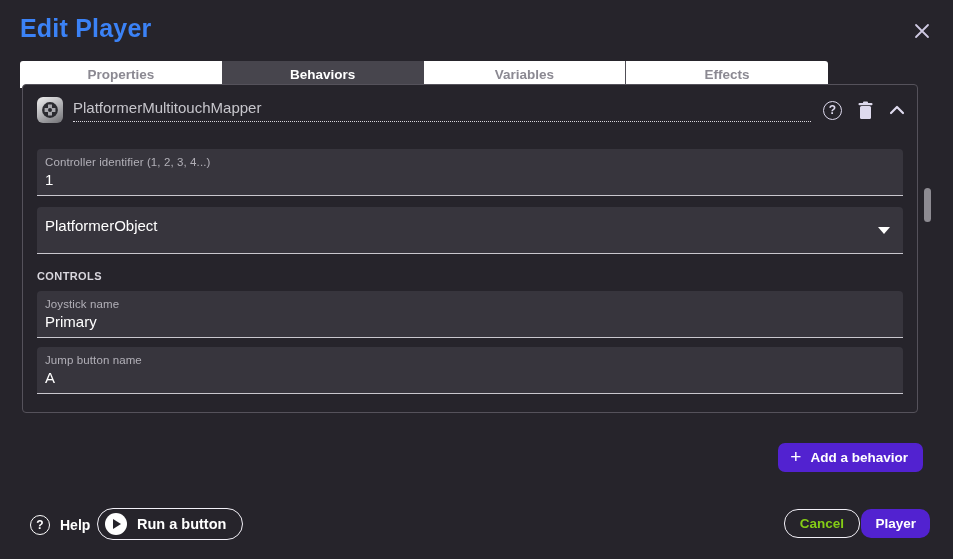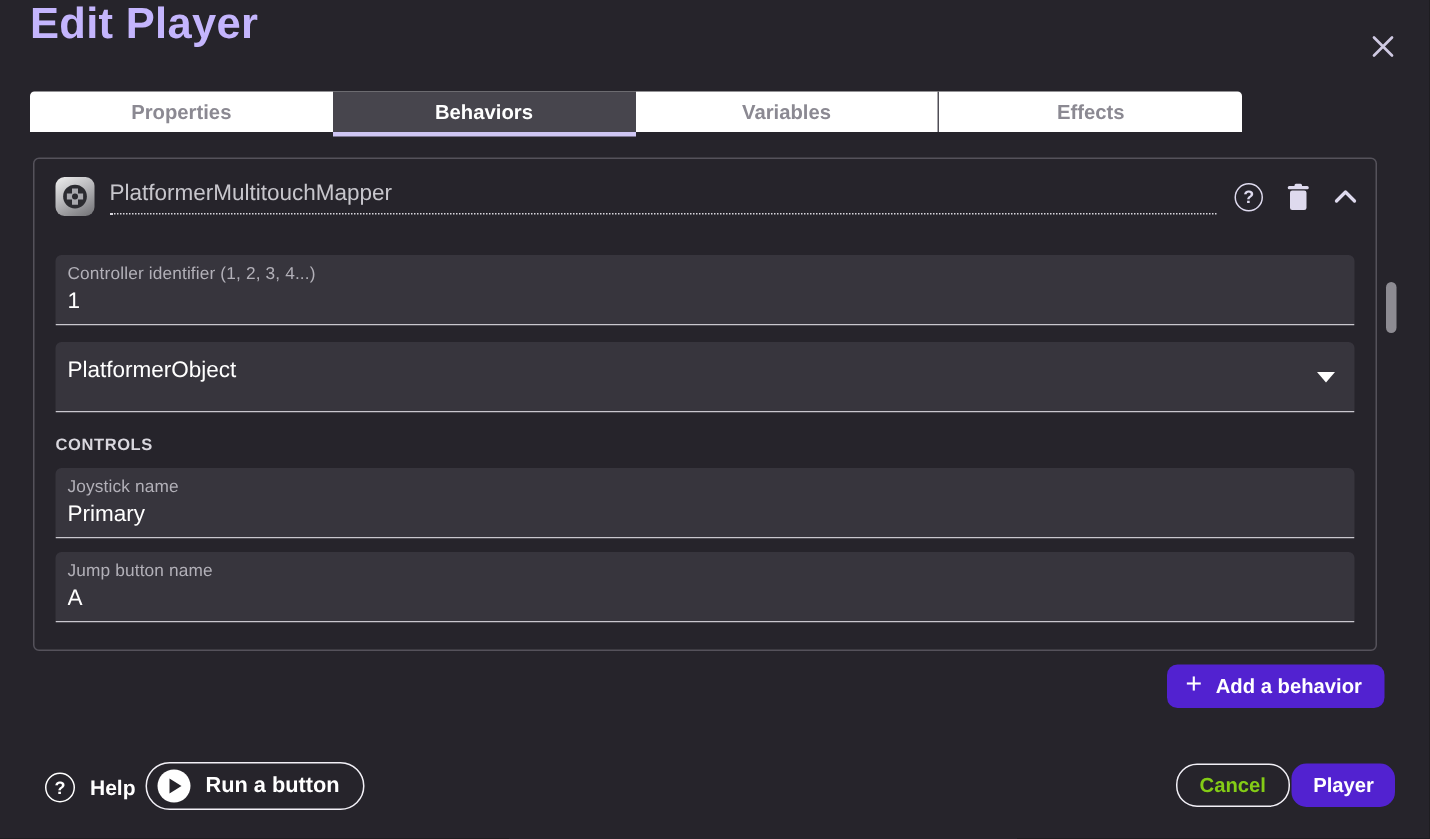--- a/index.html
+++ b/index.html
@@ -1,33 +1,33 @@
 <!DOCTYPE html>
 <html><head>
 <meta charset="utf-8">
 <style>
   * { margin:0; padding:0; box-sizing:border-box; }
   html,body { width:953px; height:559px; background:#1a181d; }
   body { font-family:"Liberation Sans","DejaVu Sans",sans-serif; overflow:hidden; }
   .dialog { position:relative; width:953px; height:559px; background:#26242b; color:#fff; overflow:hidden; }
 
   
-  .title { position:absolute; left:20px; top:0; font-size:29px; font-weight:bold; color:#c4b5fd; letter-spacing:.2px; }
+  .title { position:absolute; left:20px; top:14px; font-size:25px; font-weight:bold; color:#3b82f6; letter-spacing:.2px; }
   .close-btn { position:absolute; right:20px; top:20px; width:22px; height:22px; color:#cfc9e2; cursor:pointer; display:flex; align-items:center; justify-content:center; }
 
   
   .tabbar { position:absolute; left:20px; top:61px; width:808px; height:27px; display:flex; background:#ffffff; border-radius:3px 3px 0 0; }
   .tab { flex:1; display:flex; align-items:center; justify-content:center; font-size:13.5px; font-weight:bold; color:#8b8992; cursor:pointer; position:relative; }
   .tab + .tab { border-left:1px solid #504e56; }
   .tab.active { background:#47454d; color:#ffffff; border-left:none; }
   .tab.active + .tab { border-left:none; }
   .tab.active::after { content:""; position:absolute; left:0; right:0; bottom:-3px; height:3px; background:#cfc6f4; }
 
   
-  .panel { position:absolute; left:22px; top:105px; width:896px; height:329px; border:1px solid #55525b; border-radius:4px; background:#26242b; overflow:hidden; }
+  .panel { position:absolute; left:22px; top:84px; width:896px; height:329px; border:1px solid #55525b; border-radius:4px; background:#26242b; overflow:hidden; }
   .panel-header { display:flex; align-items:center; height:50px; padding:0 12px 0 14px; }
   .bicon { width:26px; height:26px; border-radius:6px; background:linear-gradient(150deg,#efefef 0%,#b9b9bc 45%,#707074 100%); display:flex; align-items:center; justify-content:center; flex:0 0 auto; }
   .bname-wrap { flex:1; margin:0 12px 0 10px; border-bottom:1px dotted #d8d6dd; padding-bottom:4px; }
   .bname { background:transparent; border:none; outline:none; width:100%; font-family:inherit; font-size:15px; color:#c7c6cc; }
   .hicons { display:flex; align-items:center; gap:15px; color:#dedaee; }
   .hicon { cursor:pointer; display:flex; align-items:center; justify-content:center; }
   .qmark { width:19px; height:19px; border:1.7px solid #dedaee; border-radius:50%; font-size:12px; font-weight:bold; color:#dedaee; display:flex; align-items:center; justify-content:center; }
 
   
   .field { position:absolute; left:14px; width:866px; height:47px; background:#37353d; border-radius:4px 4px 0 0; border-bottom:1px solid #c9c7ce; padding:7px 12px 0 8px; }

